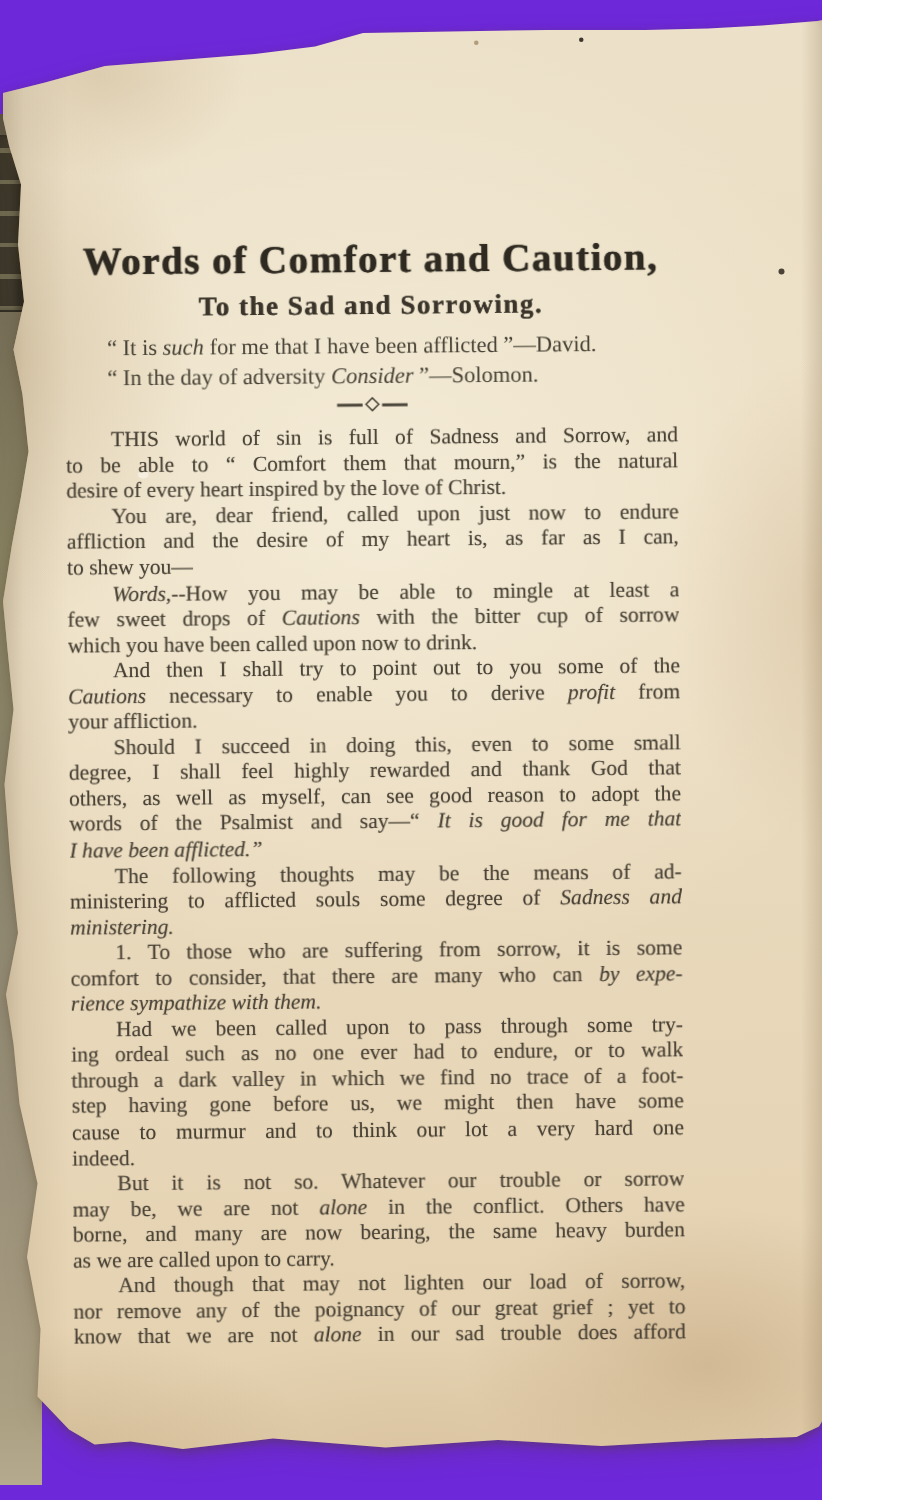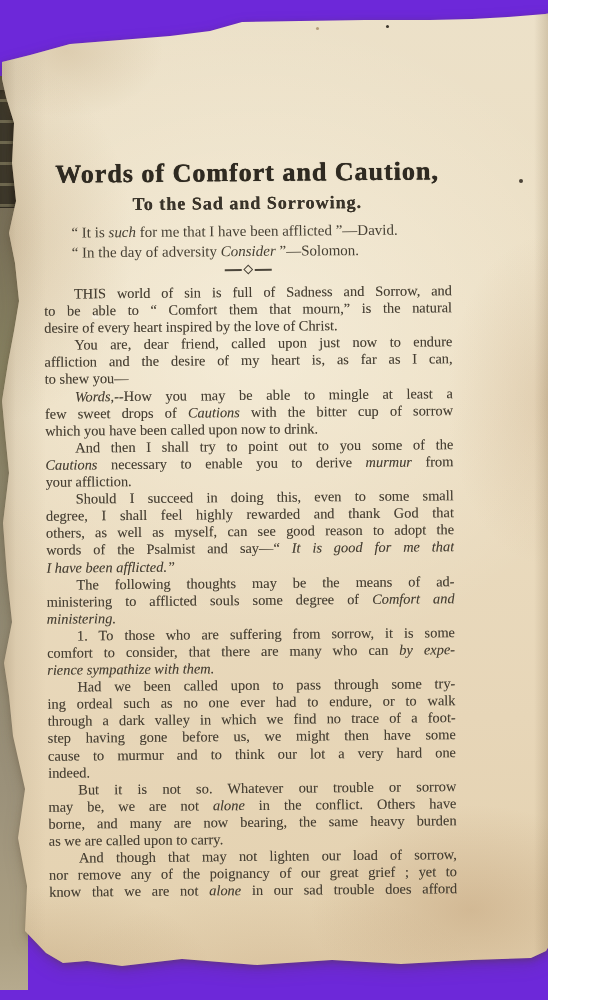--- a/index.html
+++ b/index.html
@@ -132,29 +132,29 @@
             <div class="line indent">THIS world of sin is full of Sadness and Sorrow, and</div>
             <div class="line">to be able to “ Comfort them that mourn,” is the natural</div>
             <div class="line last">desire of every heart inspired by the love of Christ.</div>
             <div class="line indent">You are, dear friend, called upon just now to endure</div>
             <div class="line">affliction and the desire of my heart is, as far as I can,</div>
             <div class="line last">to shew you—</div>
             <div class="line indent"><i>Words,</i>--How you may be able to mingle at least a</div>
             <div class="line">few sweet drops of <i>Cautions</i> with the bitter cup of sorrow</div>
             <div class="line last">which you have been called upon now to drink.</div>
             <div class="line indent">And then I shall try to point out to you some of the</div>
-            <div class="line"><i>Cautions</i> necessary to enable you to derive <i>murmur</i> from</div>
+            <div class="line"><i>Cautions</i> necessary to enable you to derive <i>profit</i> from</div>
             <div class="line last">your affliction.</div>
             <div class="line indent">Should I succeed in doing this, even to some small</div>
             <div class="line">degree, I shall feel highly rewarded and thank God that</div>
             <div class="line">others, as well as myself, can see good reason to adopt the</div>
             <div class="line">words of the Psalmist and say—“ <i>It is good for me that</i></div>
             <div class="line last"><i>I have been afflicted.”</i></div>
             <div class="line indent">The following thoughts may be the means of ad-</div>
-            <div class="line">ministering to afflicted souls some degree of <i>Comfort and</i></div>
+            <div class="line">ministering to afflicted souls some degree of <i>Sadness and</i></div>
             <div class="line last"><i>ministering.</i></div>
             <div class="line indent">1.  To those who are suffering from sorrow, it is some</div>
             <div class="line">comfort to consider, that there are many who can <i>by expe-</i></div>
             <div class="line last"><i>rience sympathize with them.</i></div>
             <div class="line indent">Had we been called upon to pass through some try-</div>
             <div class="line">ing ordeal such as no one ever had to endure, or to walk</div>
             <div class="line">through a dark valley in which we find no trace of a foot-</div>
             <div class="line">step having gone before us, we might then have some</div>
             <div class="line">cause to murmur and to think our lot a very hard one</div>
             <div class="line last">indeed.</div>

